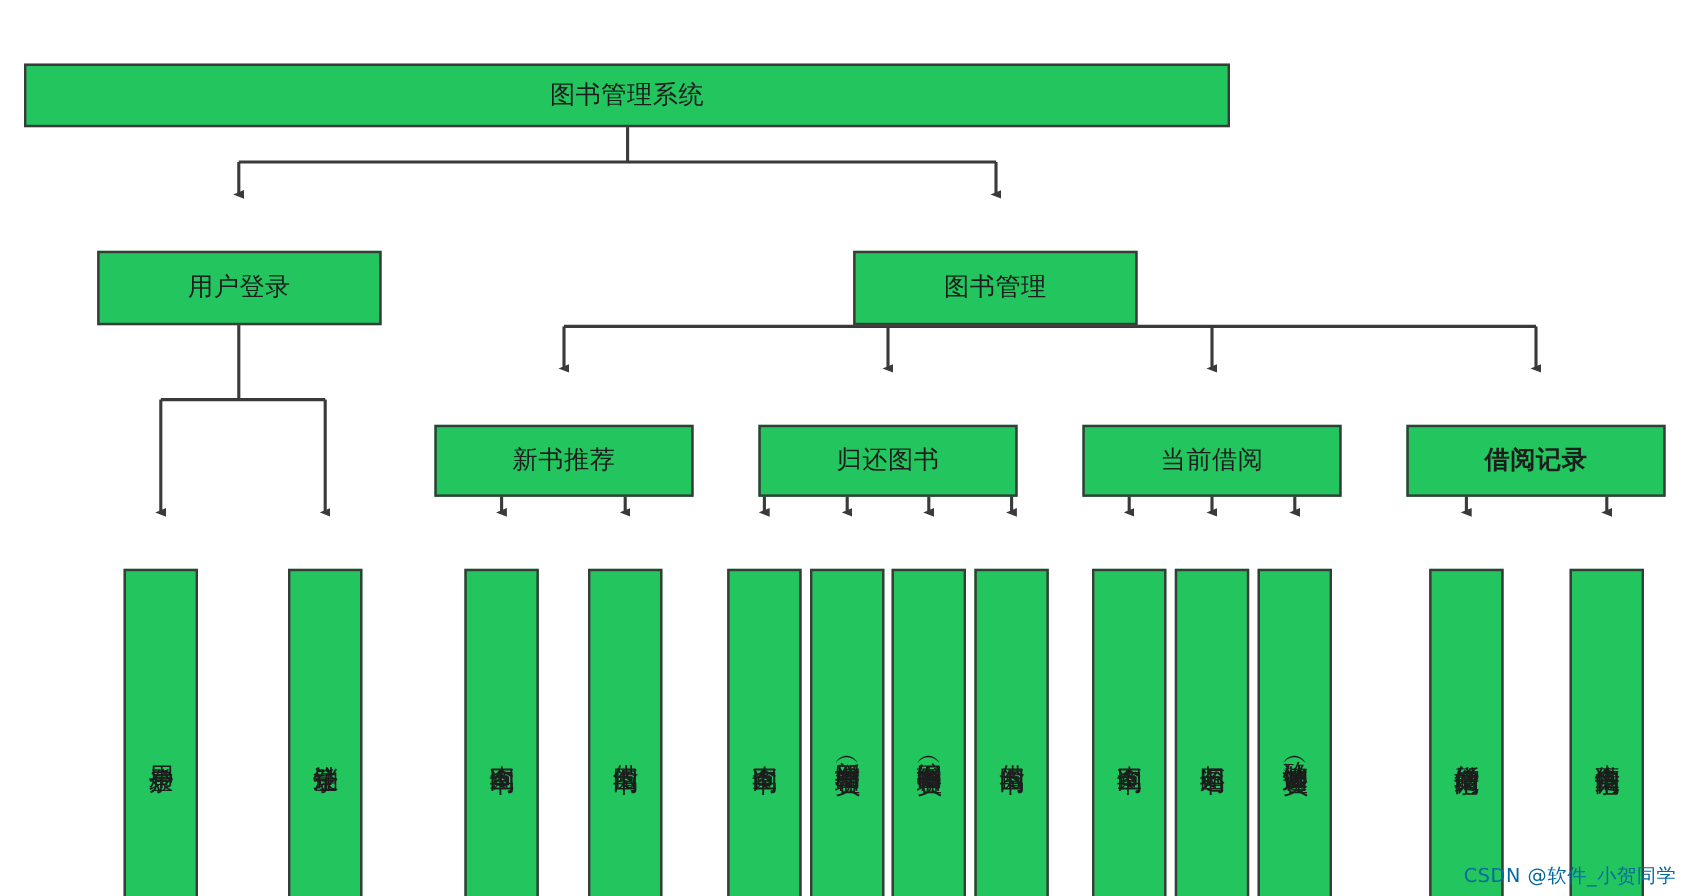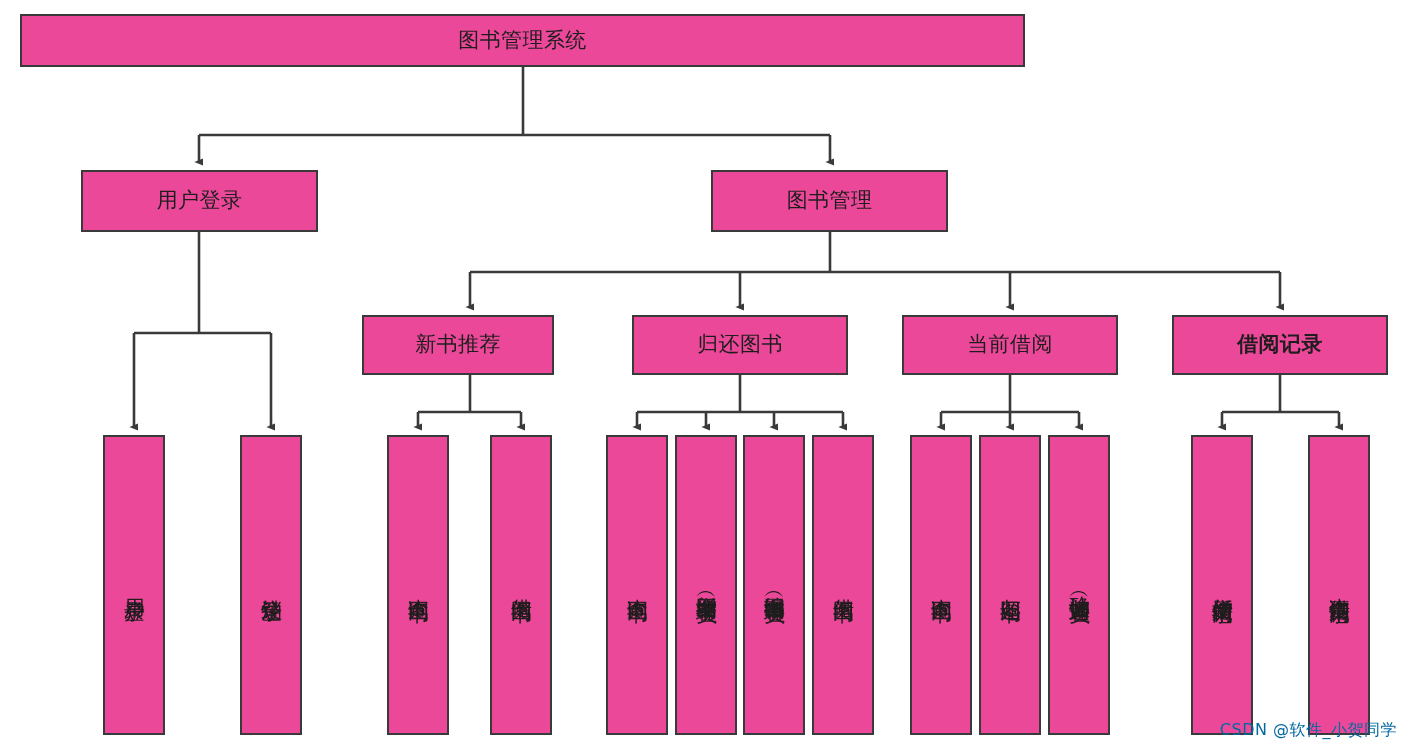--- a/index.html
+++ b/index.html
@@ -22,26 +22,27 @@
     position: absolute;
     left: 0;
     top: 0;
     width: 1405px;
     height: 747px;
     pointer-events: none;
   }
   .node {
     position: absolute;
     box-sizing: border-box;
-    background: #ec4899;
+    background: #22c55e;
     border: 2.5px solid #3a3a3a;
     display: flex;
     align-items: center;
     justify-content: center;
     color: #1d1d1d;
+    margin-top: 39px;
   }
   .node-label {
     display: block;
     white-space: nowrap;
     letter-spacing: 0.02em;
   }
   
   .node.h .node-label {
     font-size: 21px;
     line-height: 1.1;
@@ -136,21 +137,21 @@
   </div>
 
   <div class="node h" style="left:81px; top:170px; width:237px; height:62px;">
     <span class="node-label">用户登录</span>
   </div>
 
   <div class="node h" style="left:711px; top:170px; width:237px; height:62px;">
     <span class="node-label">图书管理</span>
   </div>
 
-  <div class="node h" style="left:362px; top:315px; width:192px; height:60px;">
+  <div class="node h" style="left:362px; top:315px; width:216px; height:60px;">
     <span class="node-label">新书推荐</span>
   </div>
 
   <div class="node h" style="left:632px; top:315px; width:216px; height:60px;">
     <span class="node-label">归还图书</span>
   </div>
 
   <div class="node h" style="left:902px; top:315px; width:216px; height:60px;">
     <span class="node-label">当前借阅</span>
   </div>

